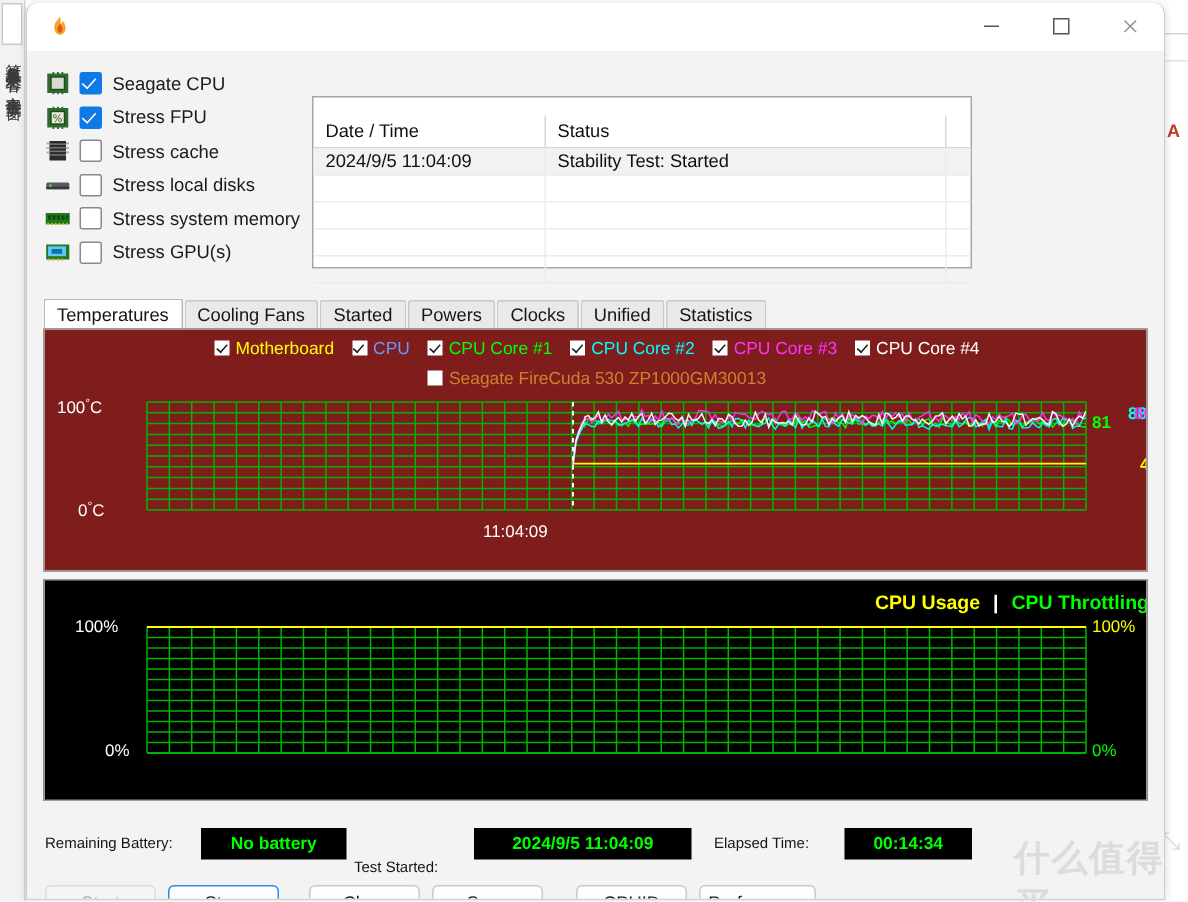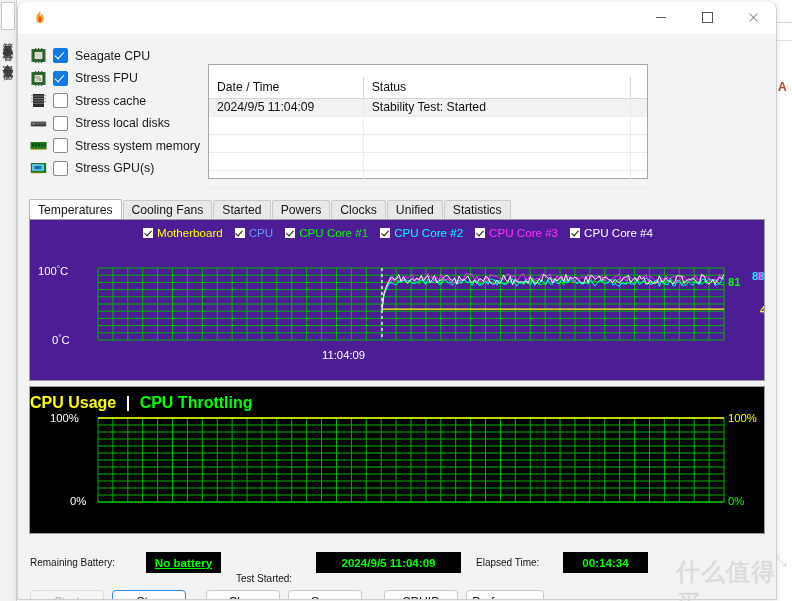--- a/index.html
+++ b/index.html
@@ -133,21 +133,21 @@
     height:19px;padding:0 8px;font-size:12.2px;color:#161616;
     background:#e9e9e9;border:1px solid #c9c9c9;border-bottom:none;
     display:flex;align-items:center;box-sizing:border-box;
     margin-right:1px;border-radius:2px 2px 0 0;
   }
   .tab.active{background:#ffffff;height:20px;border-color:#b9b9b9;}
 
   
   #temp-panel{
     position:absolute;left:11px;top:185px;width:736px;height:162px;
-    background:#4c1d95;border:1px solid #9c9c9c;box-sizing:border-box;
+    background:#7f1d1d;border:1px solid #9c9c9c;box-sizing:border-box;
     overflow:hidden;
   }
   #usage-panel{
     position:absolute;left:11px;top:352px;width:736px;height:148px;
     background:#000;border:1px solid #9c9c9c;box-sizing:border-box;
     overflow:hidden;
   }
   
   #temp-legend{
     position:absolute;left:0;top:6px;width:736px;text-align:center;
@@ -162,22 +162,22 @@
     display:inline-block;width:10px;height:10px;background:#fff;
     position:relative;vertical-align:-1px;margin-right:4px;
   }
   .lgcb.on:after{
     content:"";position:absolute;left:2.6px;top:.5px;width:3px;height:6px;
     border:solid #1a1a1a;border-width:0 1.6px 1.6px 0;transform:rotate(42deg);
   }
   .lgtxt{vertical-align:0px;}
 
   #usage-legend{
-    position:absolute;left:0;top:7px;width:736px;text-align:left;
-    font-size:16px;font-weight:bold;white-space:nowrap;
+    position:absolute;left:0;top:7px;width:736px;text-align:right;
+    font-size:13px;font-weight:bold;white-space:nowrap;
   }
 
   .axlabel{position:absolute;font-size:11.3px;color:#fff;white-space:nowrap;}
   .axlabel .deg{font-size:8px;vertical-align:4px;}
   .valabel{position:absolute;font-size:11.3px;white-space:nowrap;font-weight:bold;}
 
   svg{display:block;}
   
   #footer{position:absolute;left:0;top:505px;width:758px;height:60px;}
   .f-label{position:absolute;font-size:10px;color:#151515;}
@@ -393,20 +393,23 @@
           <span>Unified</span>
         </div>
       <div class="tab">
           <span>Statistics</span>
         </div>
     </div>
 
     <div id="temp-panel">
       <div id="temp-legend">
         <span class="lg"><span class="lgcb on"></span><span class="lgtxt" id="lg0" style="color: rgb(255, 255, 0);">Motherboard</span></span><span class="lg"><span class="lgcb on"></span><span class="lgtxt" id="lg1" style="color: rgb(102, 153, 255);">CPU</span></span><span class="lg"><span class="lgcb on"></span><span class="lgtxt" id="lg2" style="color: rgb(0, 255, 0);">CPU Core #1</span></span><span class="lg"><span class="lgcb on"></span><span class="lgtxt" id="lg3" style="color: rgb(0, 255, 255);">CPU Core #2</span></span><span class="lg"><span class="lgcb on"></span><span class="lgtxt" id="lg4" style="color: rgb(255, 51, 255);">CPU Core #3</span></span><span class="lg"><span class="lgcb on"></span><span class="lgtxt" id="lg5" style="color: rgb(255, 255, 255);">CPU Core #4</span></span>
+      </div>
+      <div id="temp-legend2">
+        <span class="lg"><span class="lgcb"></span><span class="lgtxt" id="lg6" style="color: rgb(208, 128, 48);">Seagate FireCuda 530 ZP1000GM30013</span></span>
       </div>
 
       <div class="axlabel" style="left:8px;top:44px;"><span id="tempTop">100<span class="deg">°</span>C</span></div>
       <div class="axlabel" style="left:22px;top:113px;"><span id="tempBot">0<span class="deg">°</span>C</span></div>
       <div class="axlabel" style="left:280px;top:129px;margin-left:12px;">11:04:09</div>
 
       <svg width="736" height="162" style="position:absolute;left:0;top:0;">
         <defs>
           <clipPath id="tclip">
               <rect x="68" y="48" width="626" height="72"></rect>
@@ -555,21 +558,21 @@
             <line x1="68" y1="108" x2="694" y2="108"></line>
             <line x1="68" y1="115" x2="694" y2="115"></line>
           </g>
         <line id="uline" x1="68" y1="31" x2="694" y2="31" stroke="#ffff00" stroke-width="1.4"></line>
         <line id="ubase" x1="68" y1="115" x2="694" y2="115" stroke="#00b400" stroke-width="1.4"></line>
       </svg>
     </div>
 
     <div id="footer">
       <div class="f-label" style="left:12px;top:18px;">Remaining Battery:</div>
-      <div class="f-box" style="left:128px;top:13px;width:75px;height:21px;color:#00ff00;text-decoration:underline;">No battery</div>
+      <div class="f-box" style="left:116px;top:13px;width:97px;height:21px;color:#00ff00;">No battery</div>
 
       <div class="f-label" style="left:218px;top:34px;">Test Started:</div>
       <div class="f-box" style="left:298px;top:13px;width:145px;height:21px;color:#00ff00;">2024/9/5 11:04:09</div>
 
       <div class="f-label" style="left:458px;top:18px;">Elapsed Time:</div>
       <div class="f-box" style="left:545px;top:13px;width:85px;height:21px;color:#00ff00;">00:14:34</div>
 
       <div class="btn disabled" style="left:12px;top:51px;width:74px;">Start</div>
       <div class="btn focus" style="left:94px;top:51px;width:74px;">Stop</div>
       <div class="btn" style="left:188px;top:51px;width:74px;">Clear</div>

